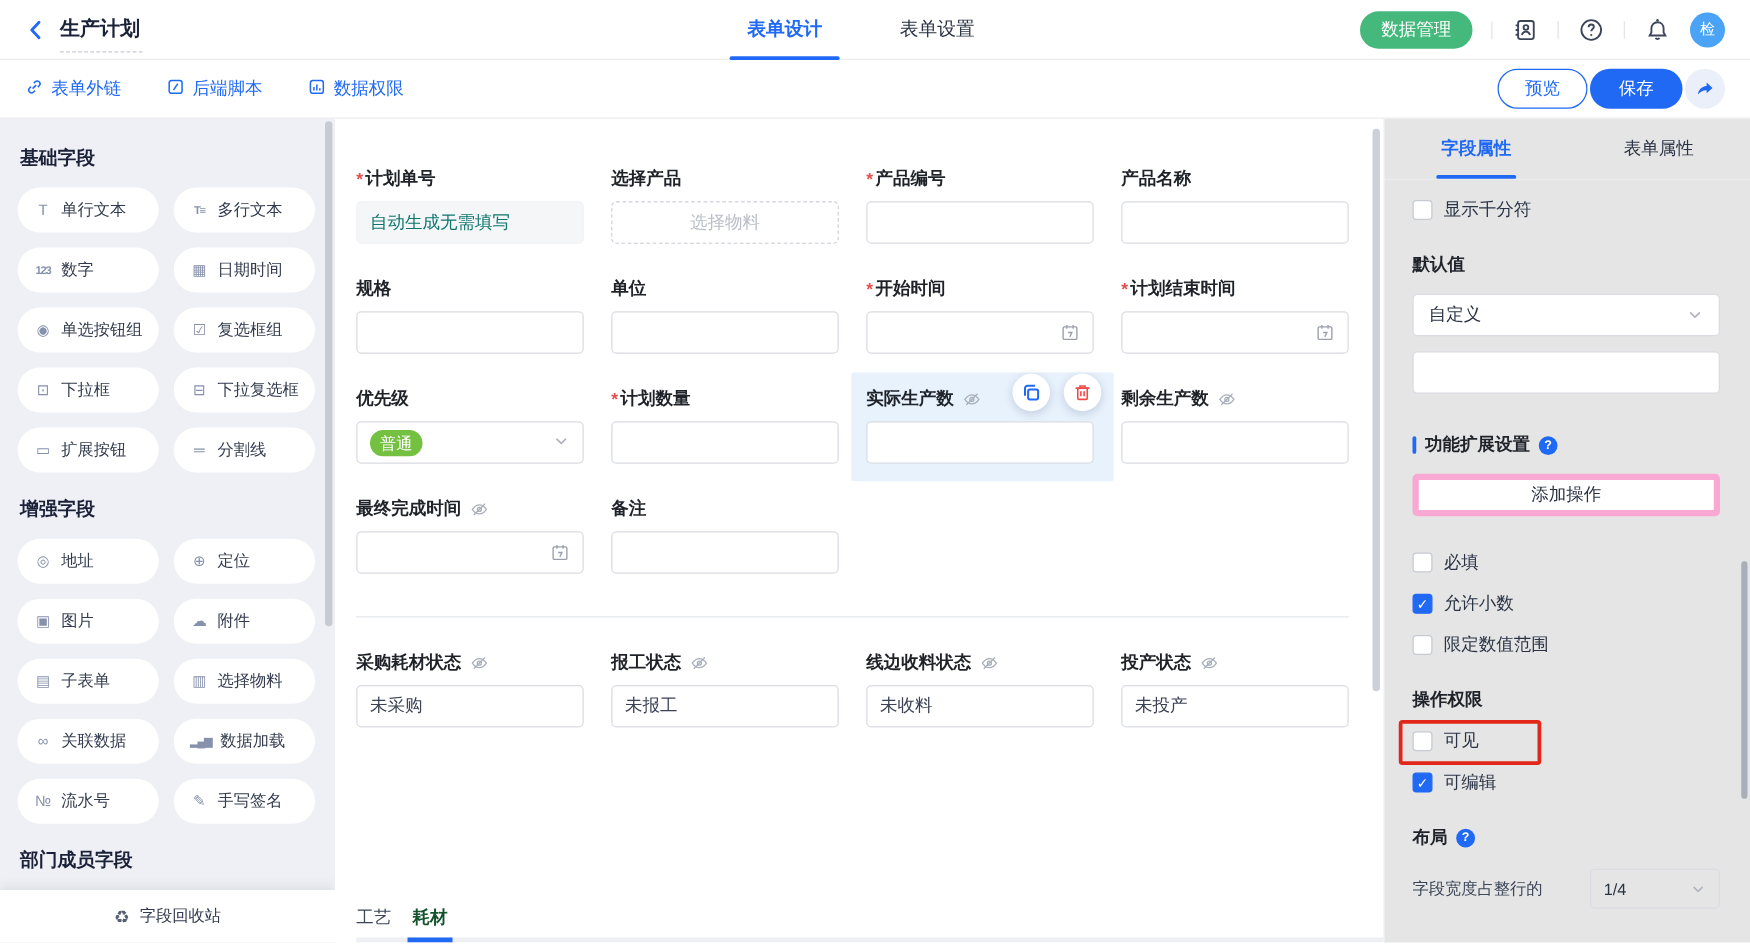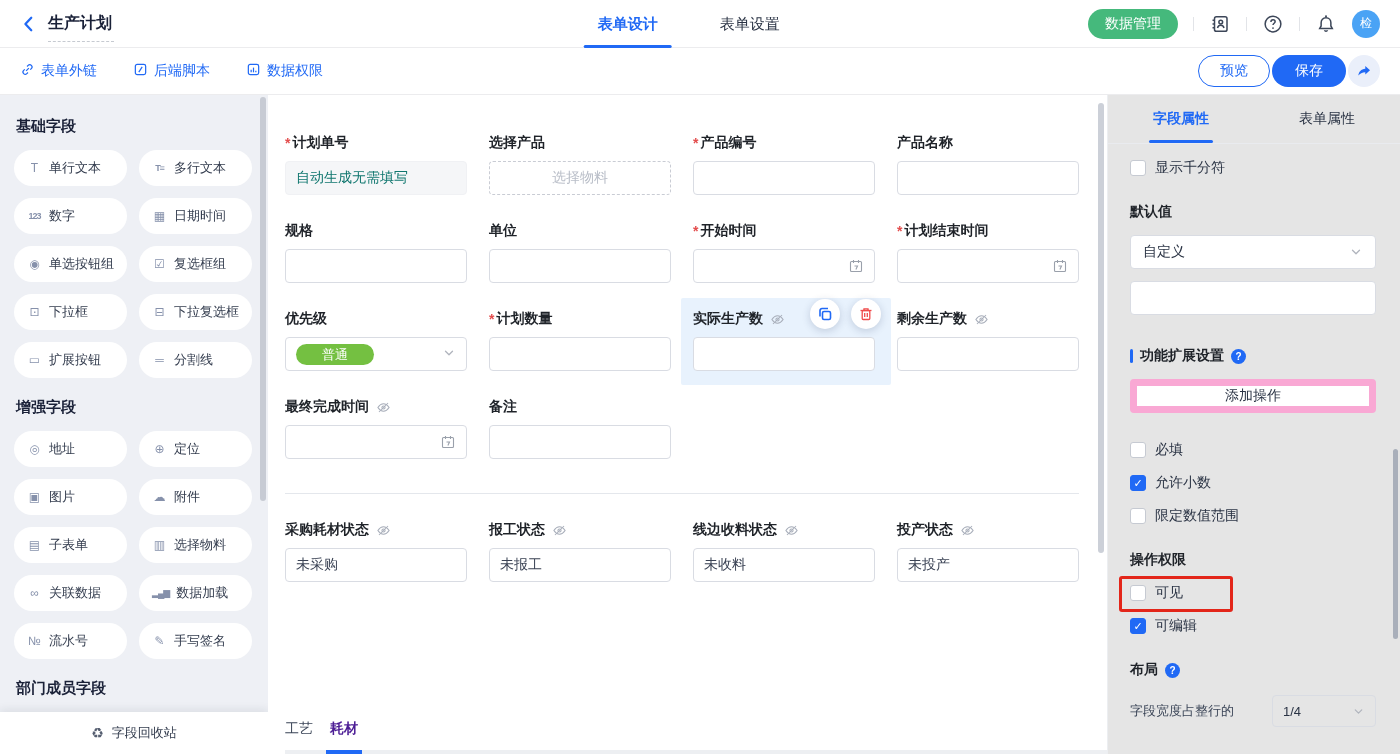--- a/index.html
+++ b/index.html
@@ -46,48 +46,48 @@
 .fields{display:grid;grid-template-columns:repeat(4,1fr);column-gap:22px;row-gap:26px}
 .field{position:relative}
 .flabel{display:flex;align-items:center;gap:5px;font-size:14px;font-weight:700;color:#1f2329;height:20px;margin-bottom:8px;position:relative;z-index:1}
 .req{color:#e34d4d;margin-right:-3px}
 .eye{display:inline-flex;margin-left:2px}
 .ctl{height:34px;border:1px solid #d9dce3;border-radius:4px;background:#fff;display:flex;align-items:center;padding:0 10px;font-size:14px;color:#3a4254;position:relative;z-index:1}
 .ctl.disabled{background:#f5f6f8;border-color:#f0f1f4;color:#0f766e}
 .ctl.dashed{border:1px dashed #c9ccd4;justify-content:center;color:#b9bec8;background:#fff}
 .ctl.date{justify-content:flex-end}
 .ctl.select{justify-content:space-between}
-.tag{background:#74c041;color:#fff;font-size:13px;padding:4px 26px;border-radius:14px;line-height:1}
+.tag{background:#74c041;color:#fff;font-size:13px;padding:4px 8px;border-radius:14px;line-height:1}
 .divider-field{grid-column:1/-1}
 .divider-line{border-top:1px solid #e4e7ec;margin-top:8px}
 .selected-bg{position:absolute;left:-12px;top:-11px;right:-16px;bottom:-14px;background:#e8f2fd;border-radius:2px;z-index:0}
 .fab{position:absolute;top:-10px;right:-6px;display:flex;gap:11px;z-index:2}
 .fab-btn{width:30px;height:30px;border-radius:50%;background:#fff;border:none;box-shadow:0 2px 8px rgba(31,50,88,.2);display:flex;align-items:center;justify-content:center;cursor:pointer}
 .canvas-scroll{position:absolute;top:8px;right:3px;width:6px;height:450px;background:#ccd0d8;border-radius:3px}
 .bottom-tabs{position:absolute;left:17px;right:0;bottom:0;height:34px;background:#fff;display:flex;gap:17px;align-items:center}
-.bt{font-size:14px;color:#3c4658;cursor:pointer;padding-bottom:17px}
-.bt.active{color:#4c1d95;font-weight:600}
+.bt{font-size:14px;color:#3c4658;cursor:pointer;padding-bottom:6px}
+.bt.active{color:#14532d;font-weight:600}
 .bt-track{position:absolute;left:0;right:0;bottom:0;height:4px;background:#edeff2}
 .bt-ink{position:absolute;bottom:0;left:41px;height:4px;width:36px;background:#2069f5;z-index:1}
 
 .panel{width:293px;background:#e5e5e5;border-left:1px solid #eceef1;position:relative;padding:0 24px 0 22px;flex:none;overflow:hidden}
 .p-tabs{height:49px;display:flex;border-bottom:1px solid #e9ebef;margin:0 -24px 0 -22px}
 .p-tab{flex:1;display:flex;align-items:center;justify-content:center;font-size:14px;color:#2a3344;cursor:pointer;position:relative}
 .p-tab.active{color:#2069f5;font-weight:600}
 .p-tab.active:after{content:"";position:absolute;bottom:0;left:50%;transform:translateX(-50%);width:64px;height:3px;background:#2069f5;border-radius:2px}
 .check-row{display:flex;align-items:center;gap:9px;font-size:14px;color:#2a3344;margin-top:15px;position:relative;width:max-content}
 .cb{width:16px;height:16px;border:1px solid #c6cad2;border-radius:3px;background:#fff;flex:none;display:flex;align-items:center;justify-content:center;cursor:pointer}
 .cb.checked{background:#2069f5;border-color:#2069f5;color:#fff;font-size:11px;font-weight:700}
 .p-title{font-size:14px;font-weight:700;color:#1f2329}
 .p-select{height:34px;border:1px solid #d9dce3;border-radius:4px;display:flex;align-items:center;justify-content:space-between;padding:0 12px;font-size:14px;color:#2a3344;margin-top:14px;cursor:pointer;background:#fff}
 .p-input{height:34px;border:1px solid #d9dce3;border-radius:4px;margin-top:12px;background:#fff}
 .ext-title{display:flex;align-items:center;gap:7px;margin-top:32px}
 .blue-bar{width:3px;height:14px;background:#2069f5;border-radius:2px}
 .q-circle{width:15px;height:15px;border-radius:50%;background:#2069f5;color:#fff;font-size:10px;display:flex;align-items:center;justify-content:center;font-weight:700;flex:none}
-.add-btn{width:100%;height:34px;margin-top:14px;background:#fff;border:7px solid #f9a8d4;border-radius:4px;font-size:14px;color:#2a3344;cursor:pointer}
+.add-btn{width:100%;height:34px;margin-top:14px;background:#fff;border:5px solid #f9a8d4;border-radius:4px;font-size:14px;color:#2a3344;cursor:pointer}
 .red-box{position:absolute;left:-11px;top:-8px;width:114px;height:36px;border:3px solid #e3261a;border-radius:3px;pointer-events:none}
 .layout-row{display:flex;align-items:center;justify-content:space-between;margin-top:16px;font-size:13px;color:#3c4658}
 .layout-select{width:104px;height:32px;border:1px solid #d9dce3;border-radius:4px;display:flex;align-items:center;justify-content:space-between;padding:0 10px;font-size:13px;color:#2a3344;cursor:pointer}
 .panel-scroll{position:absolute;right:2px;top:354px;width:5px;height:190px;background:#a9afba;border-radius:3px}
 .mt26{margin-top:26px}.mt28{margin-top:28px}
 </style>
 </head>
 <body>
 
 <div id="app">

